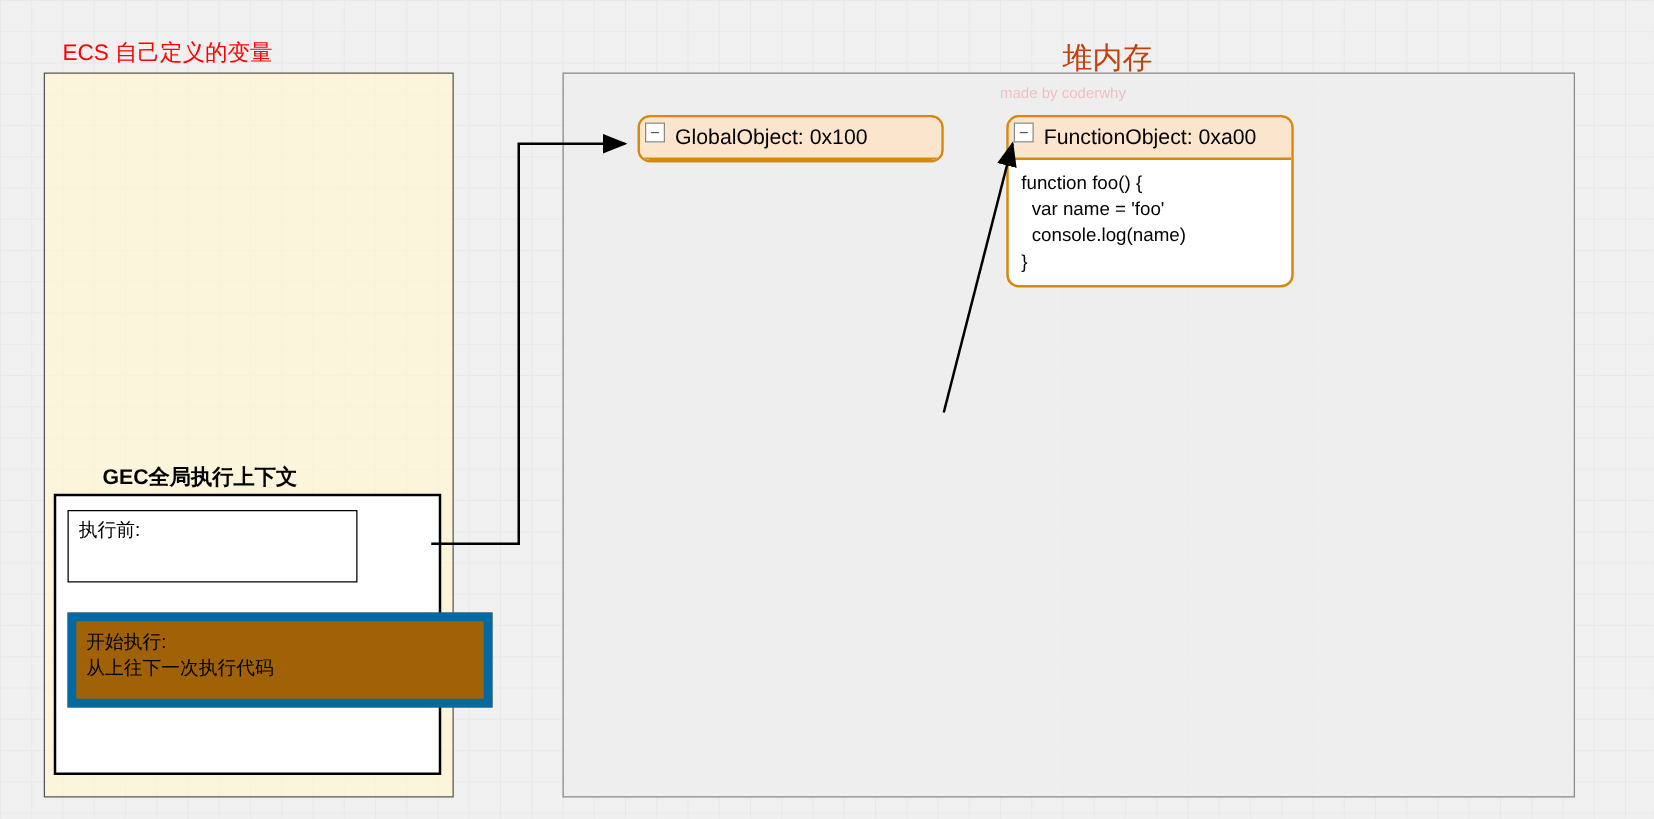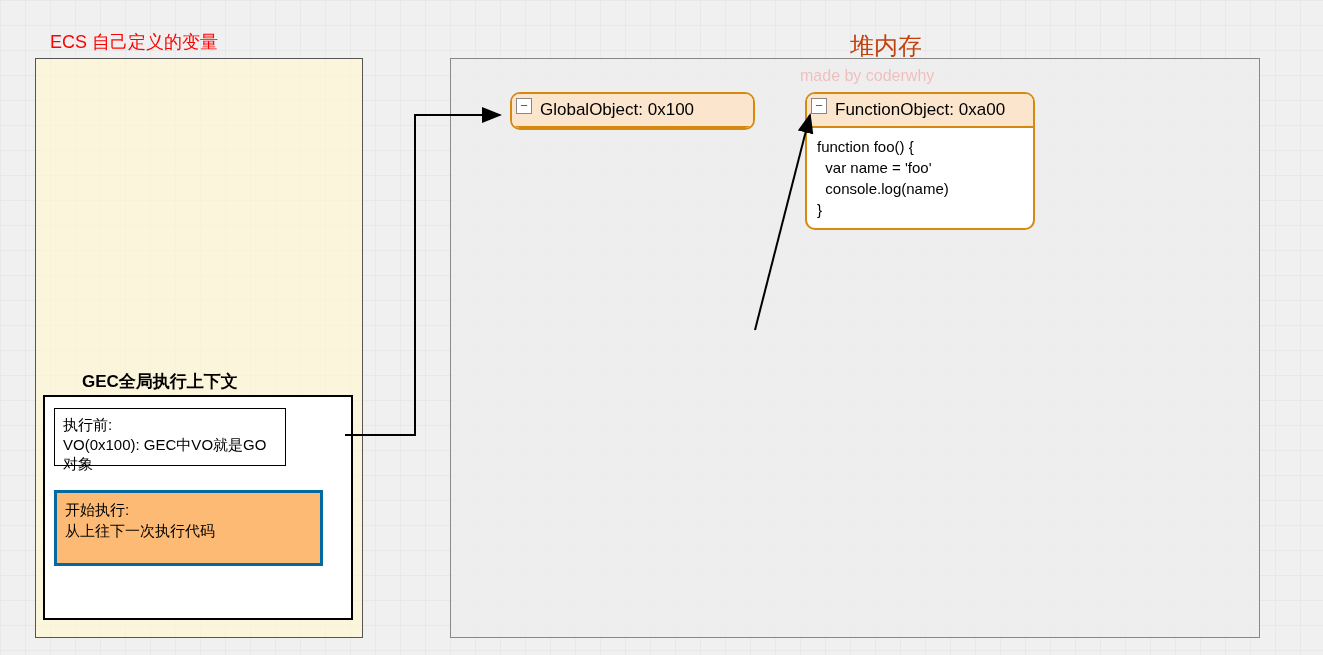--- a/index.html
+++ b/index.html
@@ -30,21 +30,21 @@
       top: 30px;
       color: #c2410c;
       font-size: 24px;
     }
 
     .label-author {
       position: absolute;
       left: 800px;
       top: 67px;
       color: #ff0000;
-      font-size: 16px;
+      font-size: 12px;
     }
 
     .stack-container {
       position: absolute;
       left: 35px;
       top: 58px;
       width: 328px;
       height: 580px;
       background: #fdf6e3;
       background: rgba(253, 246, 210, 0.7);
@@ -80,24 +80,24 @@
       background: #fff;
       padding: 6px 8px;
       font-size: 15px;
       line-height: 1.3;
     }
 
     .gec-box2 {
       position: absolute;
       left: 54px;
       top: 490px;
-      width: 269px;
+      width: 340px;
       height: 76px;
-      border: 3px solid #0369a1;
-      background: #fdba74;
+      border: 7px solid #0369a1;
+      background: #a16207;
       padding: 6px 8px;
       font-size: 15px;
       line-height: 1.4;
     }
 
     .heap-container {
       position: absolute;
       left: 450px;
       top: 58px;
       width: 810px;
@@ -172,21 +172,20 @@
 <div class="label-author">made by coderwhy</div>
 
 <div class="stack-container"></div>
 <div class="heap-container"></div>
 
 <div class="gec-label">GEC全局执行上下文</div>
 <div class="gec-outer"></div>
 
 <div class="gec-box1">
   <div>执行前:</div>
-  <div>VO(0x100): GEC中VO就是GO对象</div>
 </div>
 
 <div class="gec-box2">
   <div>开始执行:</div>
   <div>从上往下一次执行代码</div>
 </div>
 
 <div class="obj-box global-obj">
   <div class="obj-header">
     <span class="toggle-icon">−</span>

